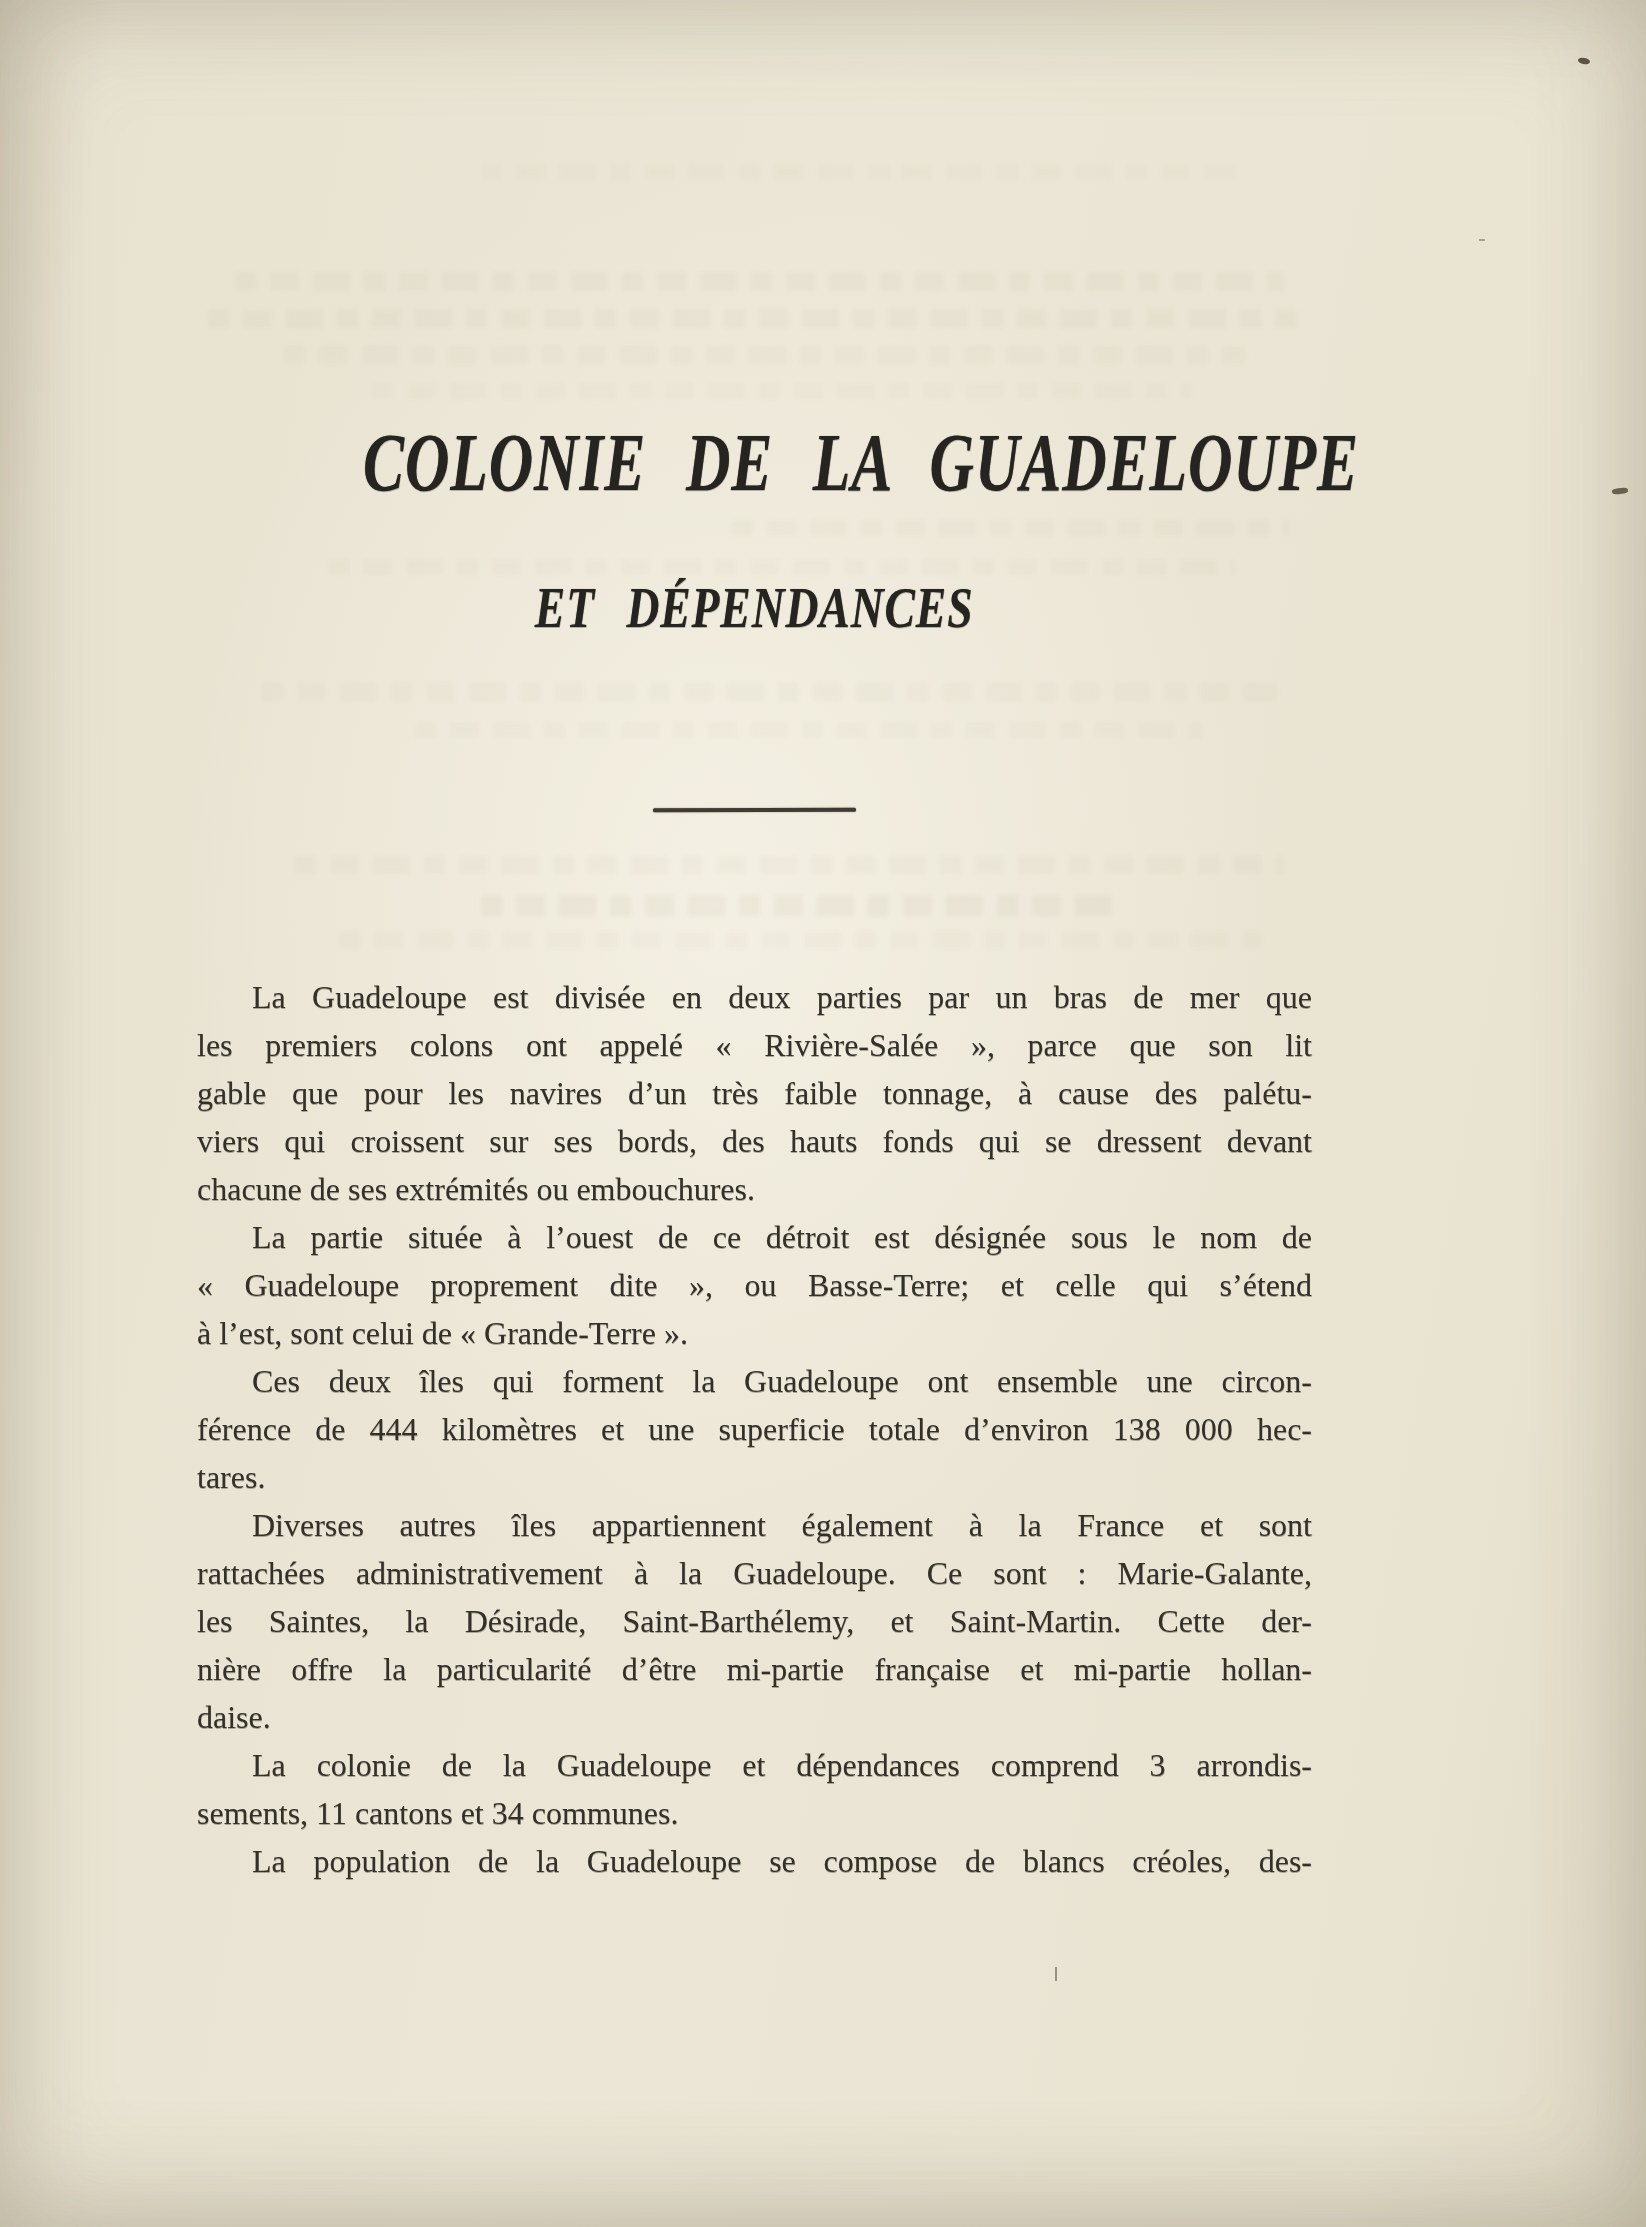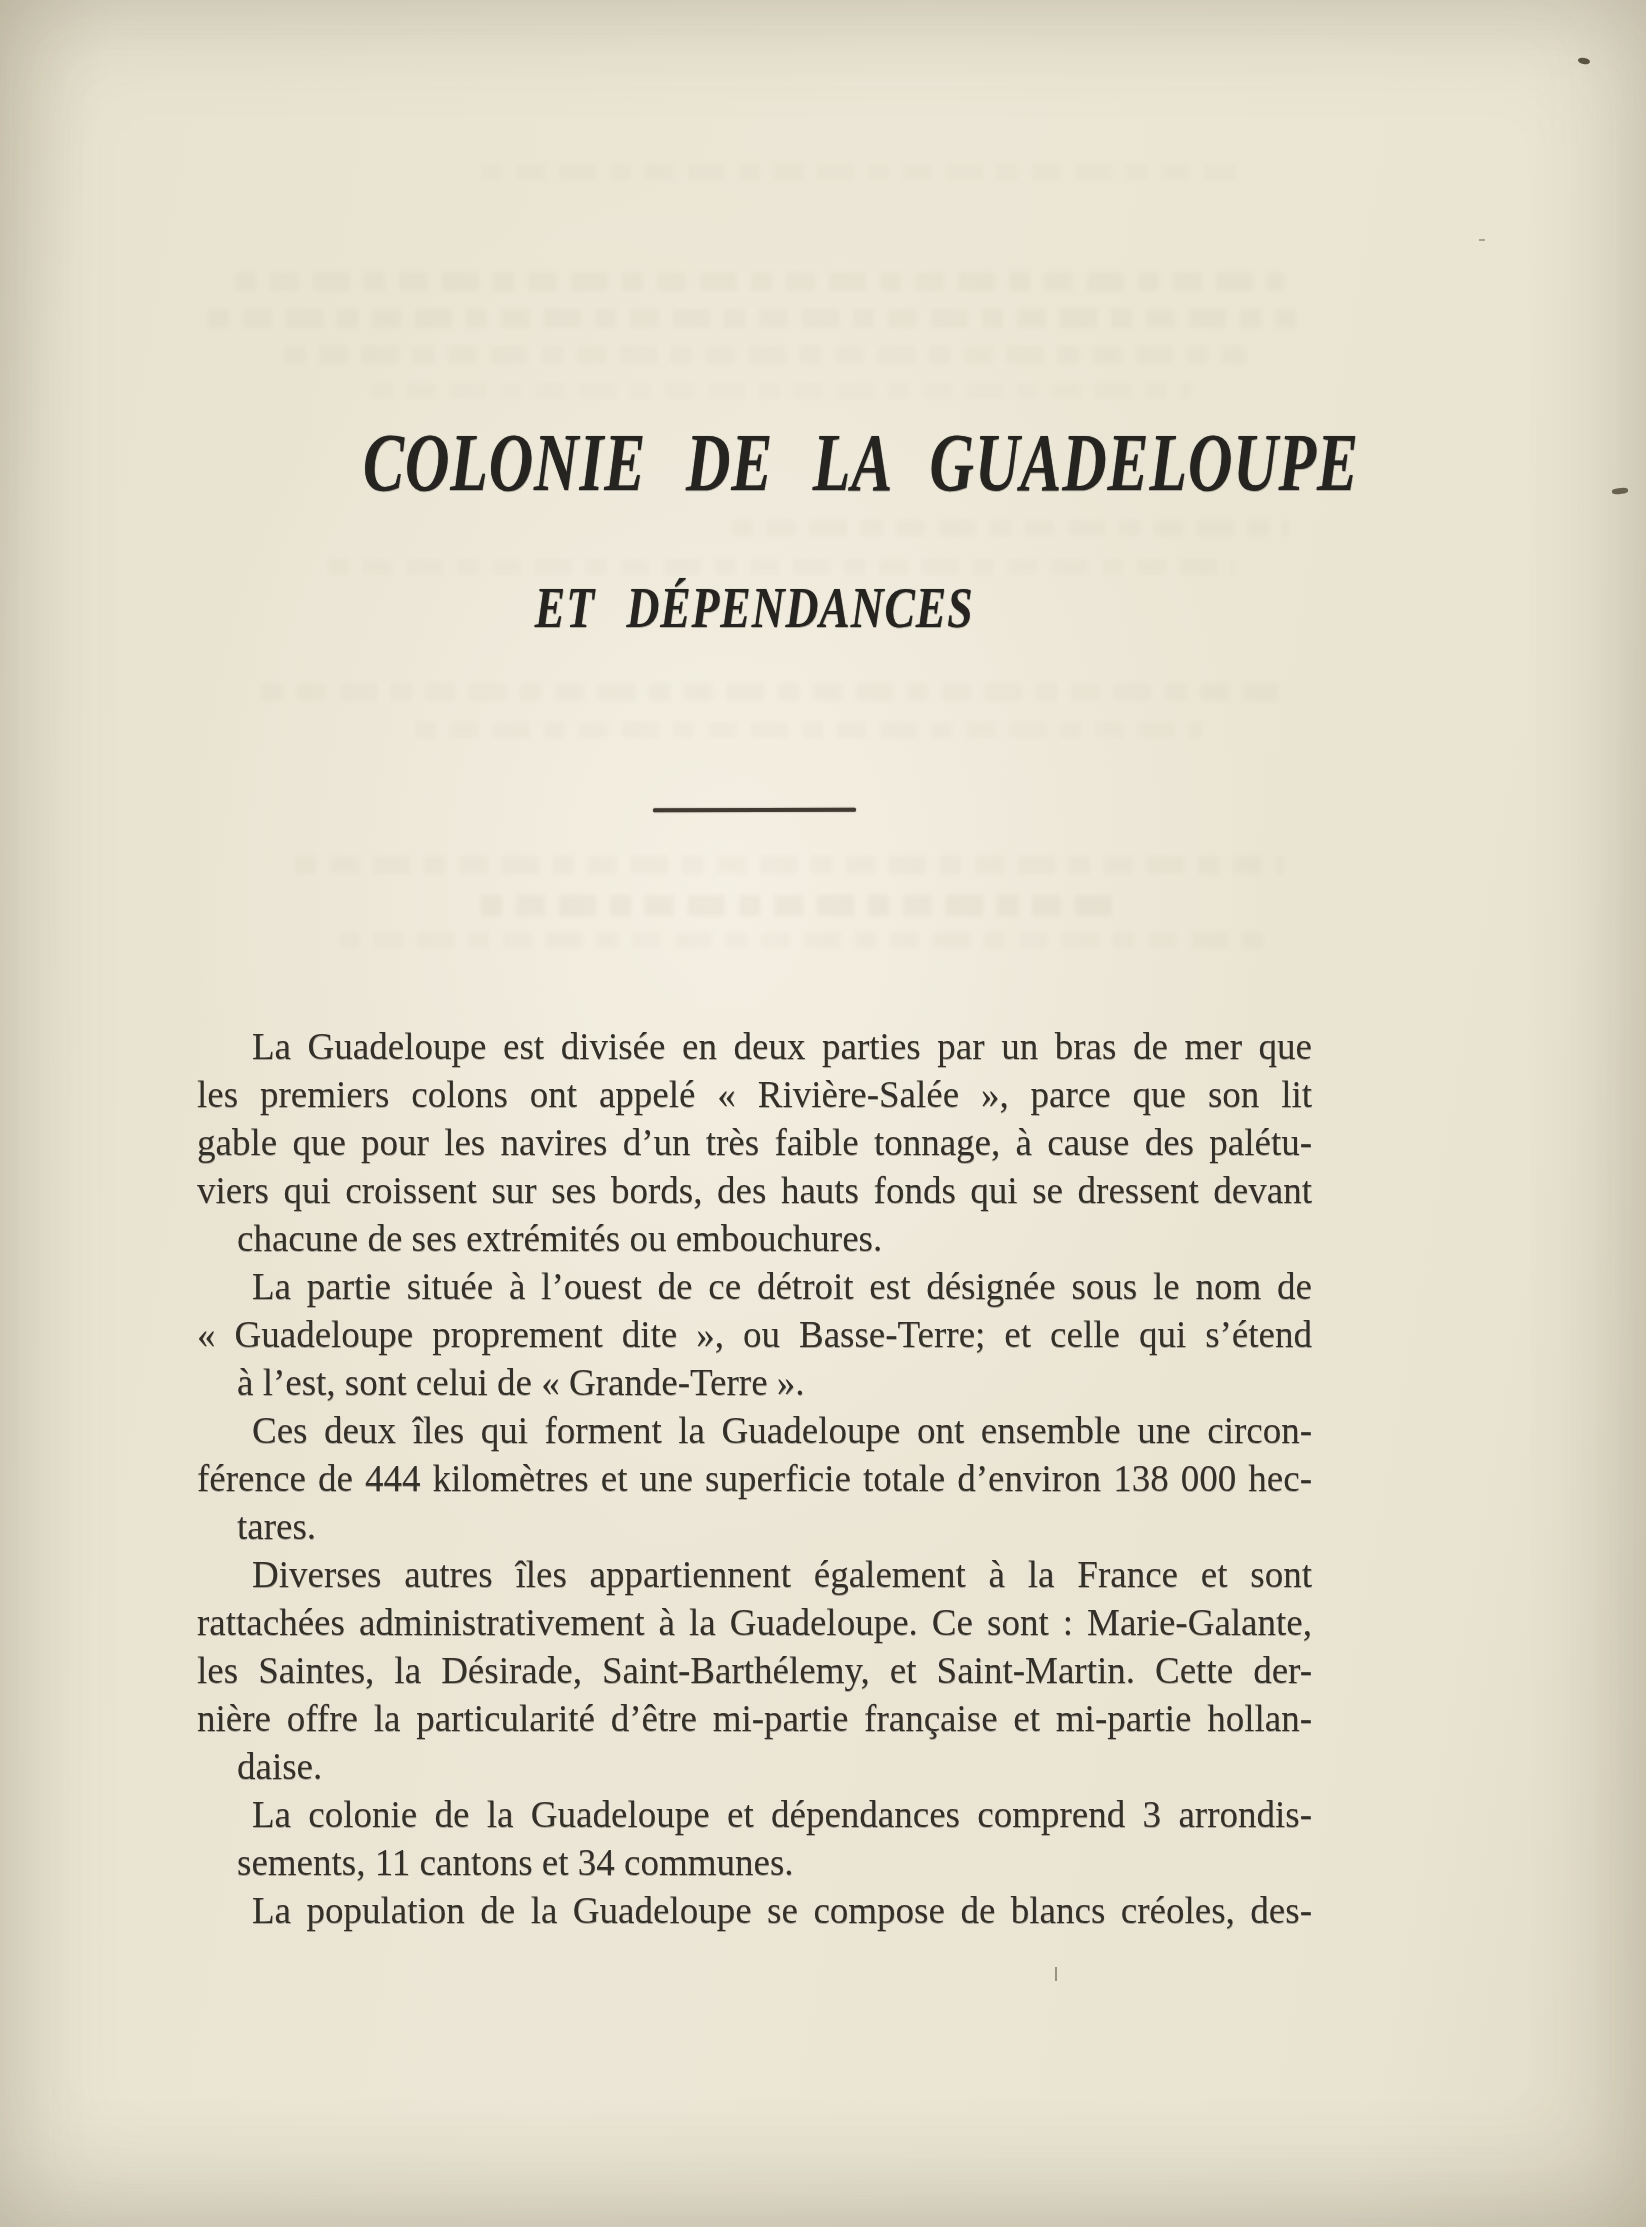--- a/index.html
+++ b/index.html
@@ -77,35 +77,35 @@
     left: 456px;
     width: 203px;
     height: 3.8px;
     background: #3f3b33;
     border-radius: 1.6px;
     transform: rotate(-0.15deg);
     box-shadow: 0 0 1.6px rgba(60,55,45,0.55);
   }
   .body-text {
     position: absolute;
-    top: 1023px;
+    top: 973px;
     left: 0;
     width: 1115px;
-    font-size: 37px;
+    font-size: 32px;
     color: #33302a;
     filter: blur(0.2px);
     text-shadow: 0.3px 0.5px 0.5px rgba(45,40,32,0.35);
   }
   .line {
     height: 48px;
     line-height: 48px;
     text-align: justify;
     text-align-last: justify;
   }
-  .line.noj { text-align: right; text-align-last: left; margin-left: 40px; }
+  .line.noj { text-align: right; text-align-last: left; }
   .line.ind { text-indent: 55px; }
   .speck { position: absolute; }
 </style>
 </head>
 <body>
 
 <div class="page">
 
   <div>
     <div class="ghost" style="top:164px;  left:481px;  width:754px; height:16.4px; opacity:0.045;"></div>

